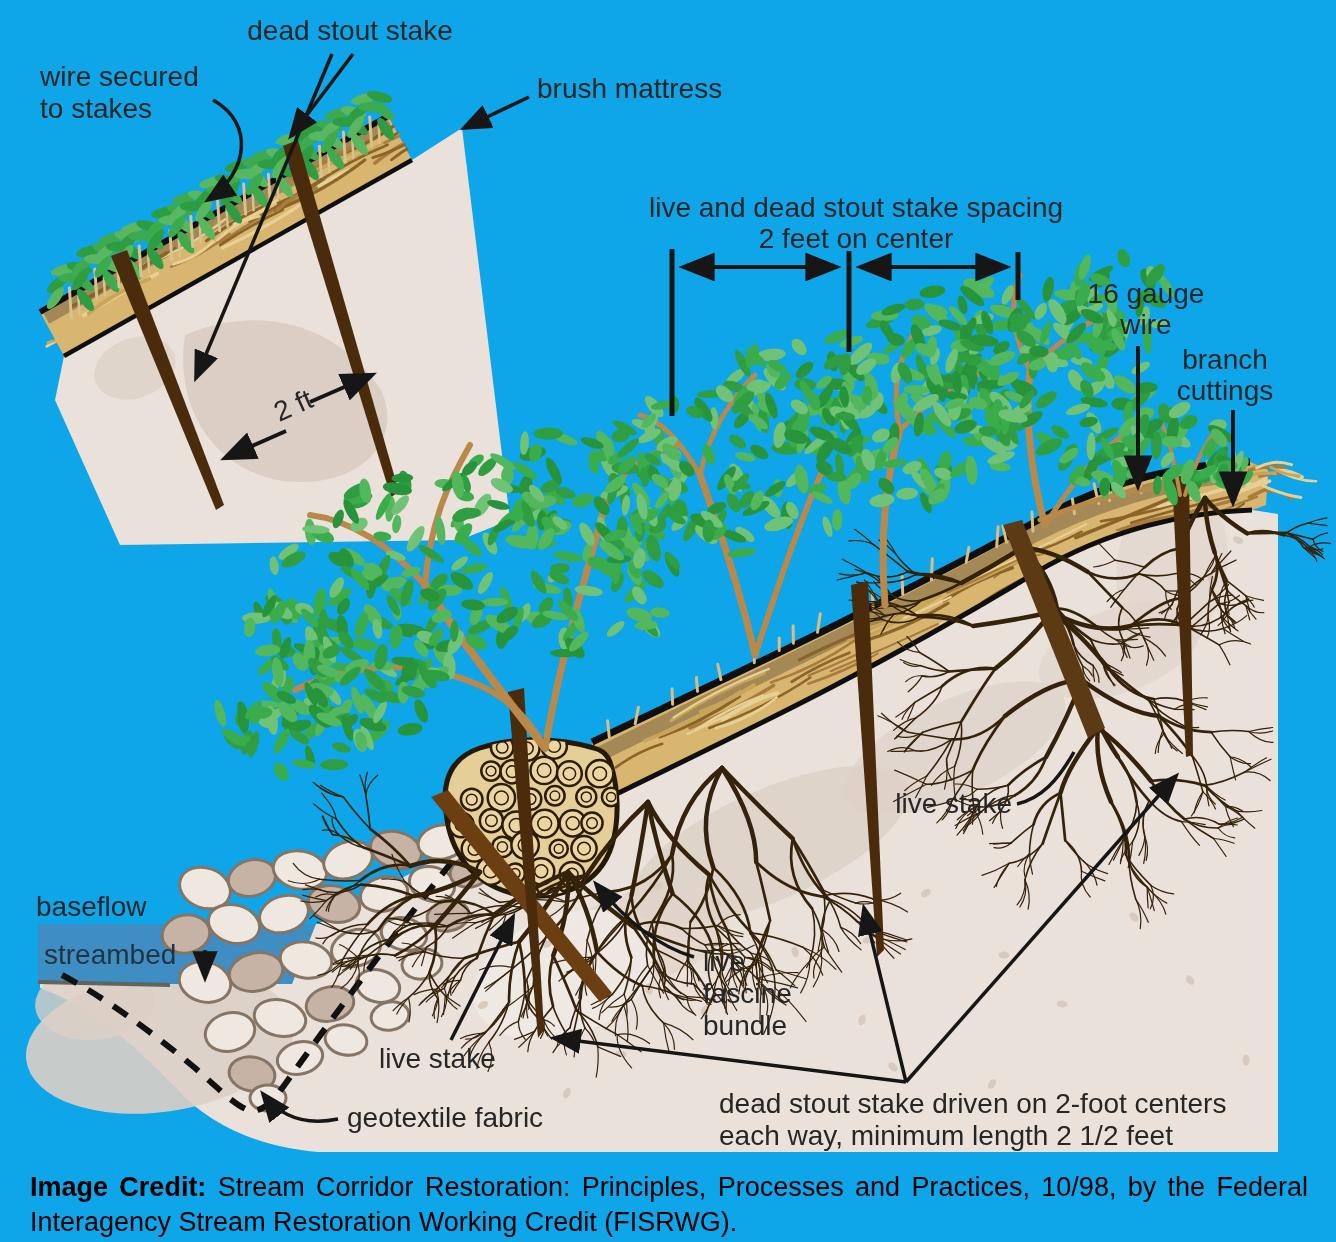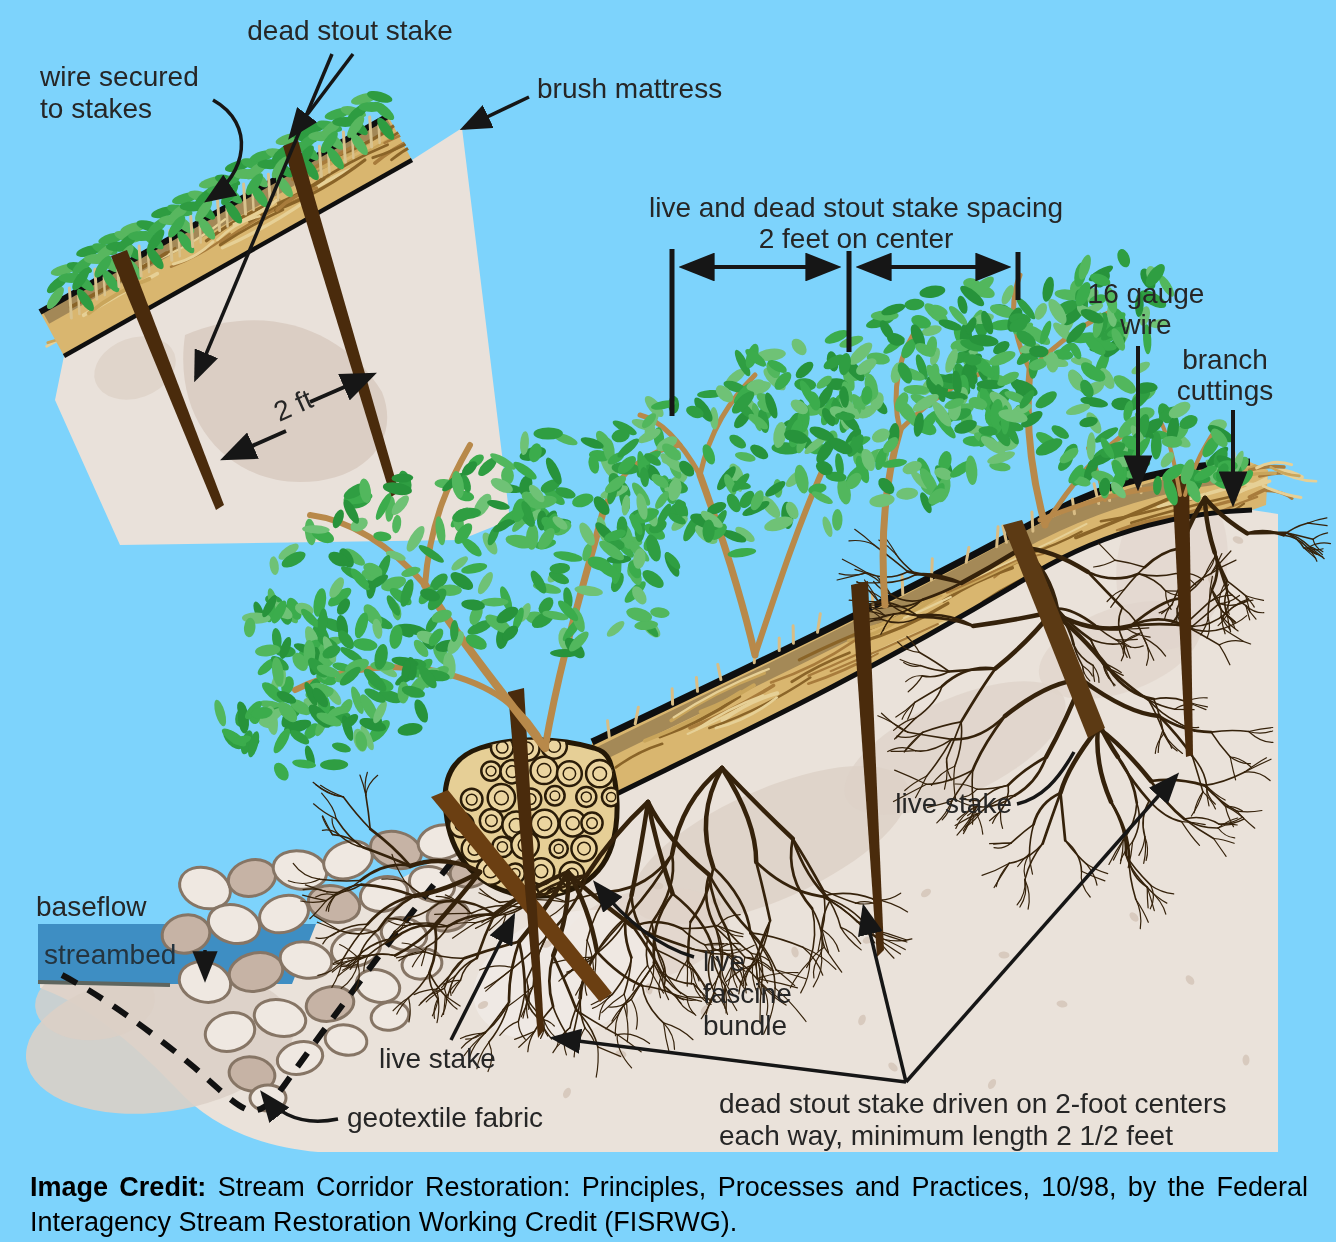--- a/index.html
+++ b/index.html
@@ -1,16 +1,16 @@
 <!DOCTYPE html>
 <html><head>
 <meta charset="utf-8">
 <style>
   html,body{margin:0;padding:0;background:#ffffff;}
-  .stage{position:relative;width:1336px;height:1242px;background:#7dd3fc;overflow:hidden;
+  .stage{position:relative;width:1336px;height:1242px;background:#0ea5e9;overflow:hidden;
          font-family:"Liberation Sans",sans-serif;}
   svg text{font-family:"Liberation Sans",sans-serif;font-size:28px;fill:#262626;}
   svg text.blue{fill:#24343F;}
   .credit{position:absolute;left:30px;right:28px;top:1170px;color:#000;font-size:27px;line-height:35px;}
   .credit .l1{text-align:justify;text-align-last:justify;}
   .credit .l2{text-align:left;}
   .credit b{font-weight:bold;}
 </style>
 </head>
 <body>

